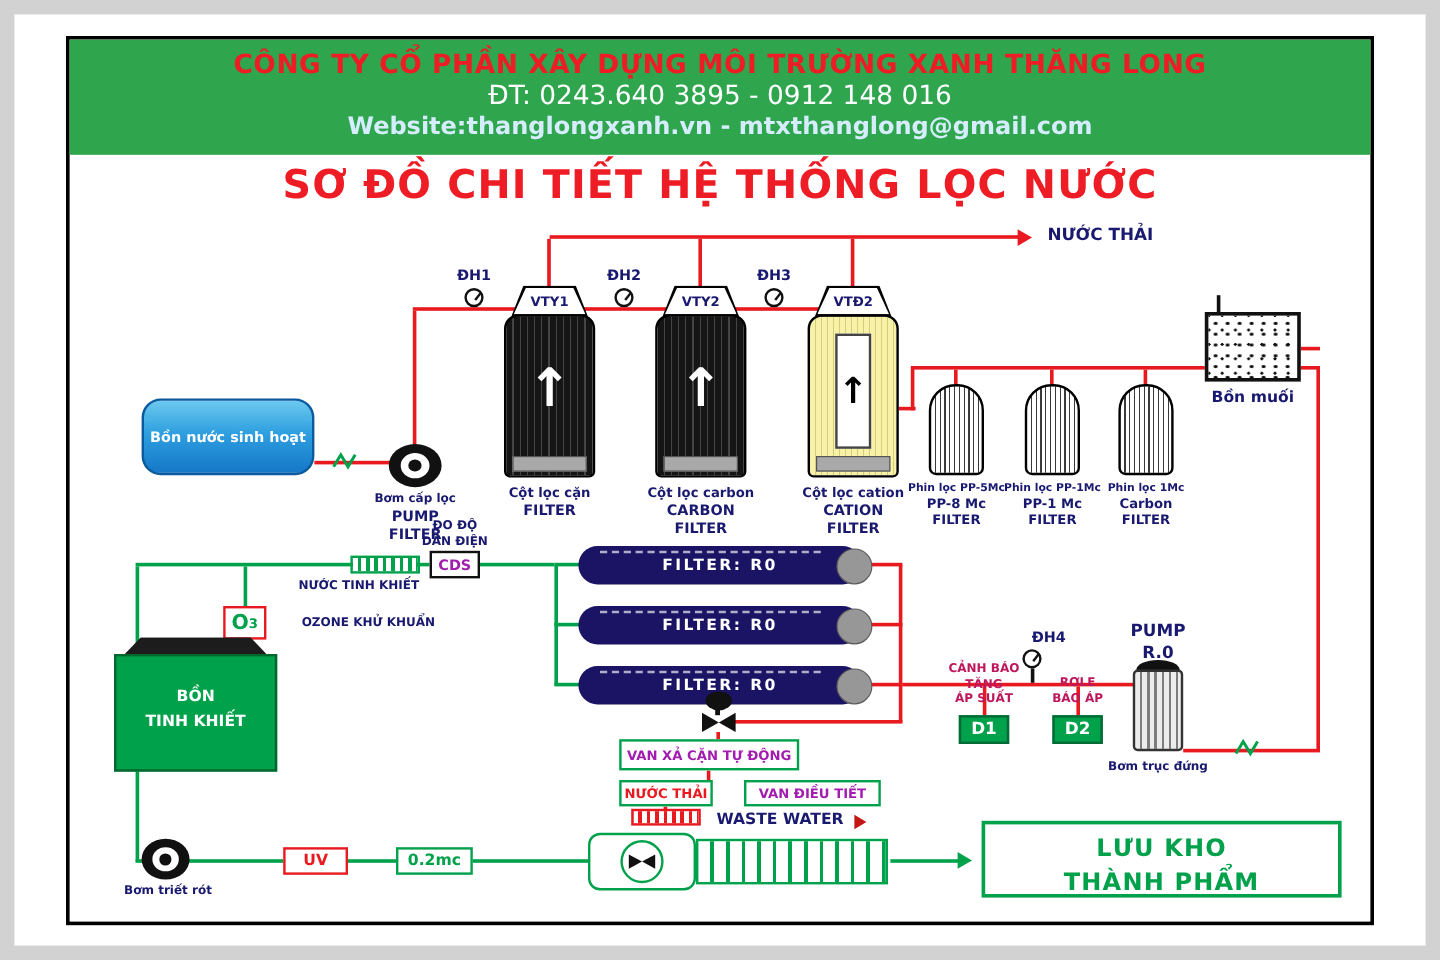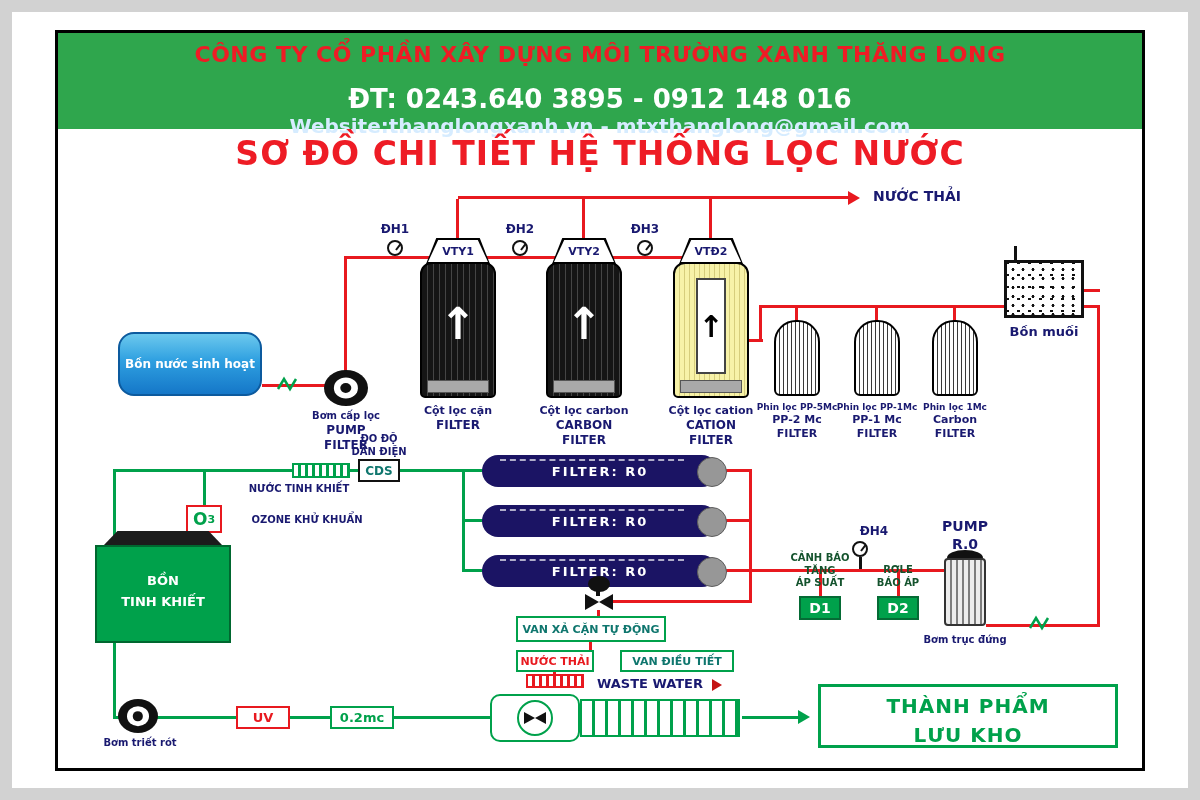--- a/index.html
+++ b/index.html
@@ -3,28 +3,28 @@
 <meta charset="utf-8">
 <style>
   *{margin:0;padding:0;box-sizing:border-box}
   body{font-family:"DejaVu Sans","Liberation Sans",sans-serif;background:#c9c9c9}
   #canvas{position:relative;width:1200px;height:800px;background:#d2d2d2;overflow:hidden}
   .abs{position:absolute}
   .page{position:absolute;left:12px;top:12px;width:1176px;height:776px;background:#fff}
   .frame{position:absolute;left:55px;top:30px;width:1090px;height:741px;border:3px solid #000;background:#fff}
   .header{position:absolute;left:58px;top:33px;width:1084px;height:96px;background:#2fa64d;text-align:center}
   .header .company{padding-top:9px;font-size:22px;font-weight:bold;color:#ee1c25;letter-spacing:.5px}
-  .header .phone{font-size:26px;font-weight:bold;color:#fff;margin-top:17px}
+  .header .phone{font-size:22px;font-weight:normal;color:#fff;margin-top:1px}
   .header .website{font-size:20px;font-weight:bold;color:#d6ecff}
   .title{position:absolute;left:58px;top:134px;width:1084px;text-align:center;font-size:33px;font-weight:bold;color:#ee1c25;letter-spacing:1px}
   .lr{position:absolute;background:#e8191f}
   .lg{position:absolute;background:#00a14b}
   .lk{position:absolute;background:#111}
   .lbl{position:absolute;color:#191970;font-weight:bold;text-align:center;line-height:1.25}
-  .green{color:#14532d}
+  .green{color:#be185d}
   .arrR{position:absolute;width:0;height:0;border-top:7px solid transparent;border-bottom:7px solid transparent;border-left:12px solid #e8191f}
   .arrG{position:absolute;width:0;height:0;border-top:7px solid transparent;border-bottom:7px solid transparent;border-left:12px solid #00a14b}
   .arrW{position:absolute;width:0;height:0;border-top:6px solid transparent;border-bottom:6px solid transparent;border-left:10px solid #c41414}
   .gauge{position:absolute;width:16px;height:16px;background:#fff;border:2px solid #111;border-radius:50%}
   .gauge::after{content:"";position:absolute;left:6px;top:1px;width:2px;height:7px;background:#111;transform-origin:bottom;transform:rotate(38deg)}
   .trap{position:absolute;width:64px;height:26px;background:#000;clip-path:polygon(16% 0,84% 0,100% 100%,0 100%);display:flex;align-items:center;justify-content:center}
   .trap::before{content:"";position:absolute;left:2px;top:2px;right:2px;bottom:2px;background:#fff;clip-path:polygon(17% 0,83% 0,100% 100%,0 100%)}
   .trap span{position:relative;font-size:11px;font-weight:bold;color:#191970}
   .col{position:absolute;width:76px;height:136px;border:2px solid #000;border-radius:12px 12px 5px 5px}
   .col.dark{background:repeating-linear-gradient(90deg,#151515 0 5px,#454545 5px 6px)}
@@ -39,21 +39,21 @@
   .btank{position:absolute;left:118px;top:332px;width:144px;height:64px;border-radius:16px;border:2px solid #0c5a9e;
          background:linear-gradient(180deg,#6cc9ee 0%,#2e9fe0 45%,#1577c8 100%);
          display:flex;align-items:center;justify-content:center;color:#fff;font-weight:bold;font-size:12px}
   .pump{position:absolute;background:#111;border-radius:50%}
   .pump::before{content:"";position:absolute;left:50%;top:50%;width:55%;height:58%;transform:translate(-50%,-50%);background:#fff;border-radius:50%}
   .pump::after{content:"";position:absolute;left:50%;top:50%;width:26%;height:28%;transform:translate(-50%,-50%);background:#111;border-radius:50%}
   .ro{position:absolute;width:236px;height:32px;background:#1b1464;border-radius:16px;display:flex;align-items:center;justify-content:center}
   .ro::before{content:"";position:absolute;left:18px;right:34px;top:4px;border-top:2px dashed rgba(255,255,255,.65)}
   .ro::after{content:"";position:absolute;right:-9px;top:2px;width:28px;height:28px;background:#979797;border:1px solid #5c5c5c;border-radius:50%}
   .ro span{position:relative;z-index:1;color:#fff;font-weight:bold;font-size:13px;letter-spacing:2px}
-  .box{position:absolute;background:#fff;border:2px solid #00a14b;display:flex;align-items:center;justify-content:center;font-weight:bold;color:#0f766e}
+  .box{position:absolute;background:#fff;border:2px solid #00a14b;display:flex;align-items:center;justify-content:center;font-weight:bold;color:#a21caf}
   .dbox{position:absolute;width:42px;height:24px;background:#00a14b;border:2px solid #056b35;display:flex;align-items:center;justify-content:center;color:#fff;font-weight:bold;font-size:14px}
   .o3box{position:absolute;left:186px;top:505px;width:36px;height:28px;background:#fff;border:2px solid #e8191f;display:flex;align-items:center;justify-content:center;color:#00a14b;font-weight:bold;font-size:17px}
   .gtank{position:absolute;left:95px;top:545px;width:136px;height:98px;background:#00a14b;border:2px solid #00672f;text-align:center;color:#fff;font-weight:bold;font-size:13px;padding-top:24px;line-height:1.6}
   .glid{position:absolute;left:103px;top:531px;width:120px;height:15px;background:#1c1c1c;clip-path:polygon(12% 0,88% 0,100% 100%,0 100%)}
   .vpump{position:absolute;left:944px;top:558px;width:42px;height:68px;background:repeating-linear-gradient(90deg,#ececec 0 4px,#7d7d7d 4px 6px);border:2px solid #333;border-radius:4px}
   .vcap{position:absolute;left:947px;top:550px;width:36px;height:16px;background:#111;border-radius:50%}
   .meterG{position:absolute;background:repeating-linear-gradient(90deg,#fff 0 4px,#00a14b 4px 7px);border:2px solid #00a14b}
   .meterR{position:absolute;background:repeating-linear-gradient(90deg,#fff 0 4px,#e8191f 4px 7px);border:2px solid #e8191f}
   .machine{position:absolute;left:490px;top:694px;width:90px;height:48px;background:#fff;border:2px solid #00a14b;border-radius:10px;display:flex;align-items:center;justify-content:center}
   .mcircle{width:36px;height:36px;border:2px solid #00a14b;border-radius:50%;display:flex;align-items:center;justify-content:center;font-size:0}
@@ -214,22 +214,22 @@
   <div class="box" style="left:236px;top:706px;width:54px;height:23px;border-color:#e8191f;color:#e8191f;font-size:13px">UV</div>
   <div class="box" style="left:330px;top:706px;width:64px;height:23px;color:#00a14b;font-size:13px">0.2mc</div>
   <div class="machine">
     <div class="mcircle">
         <span class="mtriR"></span>
         <span class="mtriL"></span>
       </div>
   </div>
   <div class="conveyor"></div>
   <div class="storage">
+    <div>LƯU KHO</div>
     <div>THÀNH PHẨM</div>
-    <div>LƯU KHO</div>
   </div>
 
   <div class="lbl" style="left:862px;top:188px;width:110px;font-size:14px">NƯỚC THẢI</div>
   <div class="lbl" style="left:373px;top:222px;width:44px;font-size:12px">ĐH1</div>
   <div class="lbl" style="left:498px;top:222px;width:44px;font-size:12px">ĐH2</div>
   <div class="lbl" style="left:623px;top:222px;width:44px;font-size:12px">ĐH3</div>
   <div class="lbl" style="left:852px;top:524px;width:44px;font-size:12px">ĐH4</div>
 
   <div class="lbl" style="left:308px;top:410px;width:76px">
     <div style="font-size:10px">Bơm cấp lọc</div>
@@ -247,21 +247,21 @@
     <div style="font-size:12px">FILTER</div>
   </div>
   <div class="lbl" style="left:649px;top:404px;width:124px">
     <div style="font-size:11px">Cột lọc cation</div>
     <div style="font-size:12px">CATION</div>
     <div style="font-size:12px">FILTER</div>
   </div>
 
   <div class="lbl" style="left:750px;top:402px;width:94px">
     <div style="font-size:9px">Phin lọc PP-5Mc</div>
-    <div style="font-size:11px">PP-2 Mc</div>
+    <div style="font-size:11px">PP-8 Mc</div>
     <div style="font-size:11px">FILTER</div>
   </div>
   <div class="lbl" style="left:830px;top:402px;width:94px">
     <div style="font-size:9px">Phin lọc PP-1Mc</div>
     <div style="font-size:11px">PP-1 Mc</div>
     <div style="font-size:11px">FILTER</div>
   </div>
   <div class="lbl" style="left:908px;top:402px;width:94px">
     <div style="font-size:9px">Phin lọc 1Mc</div>
     <div style="font-size:11px">Carbon</div>

